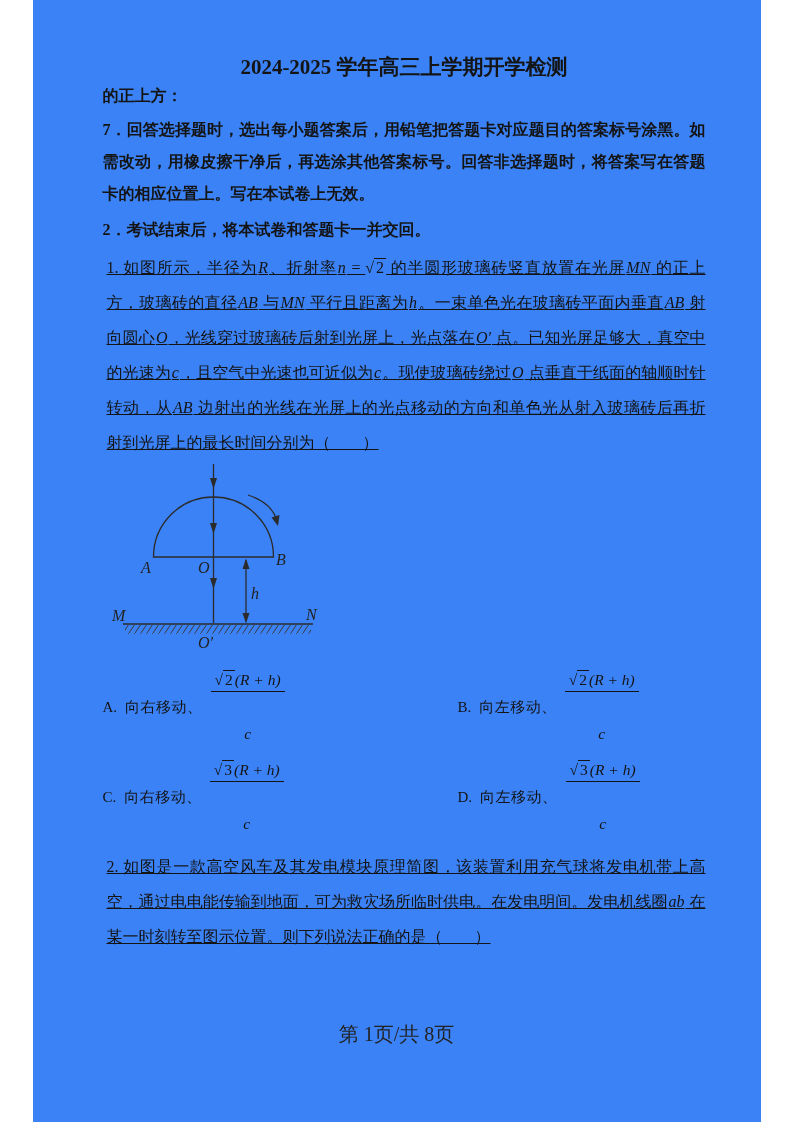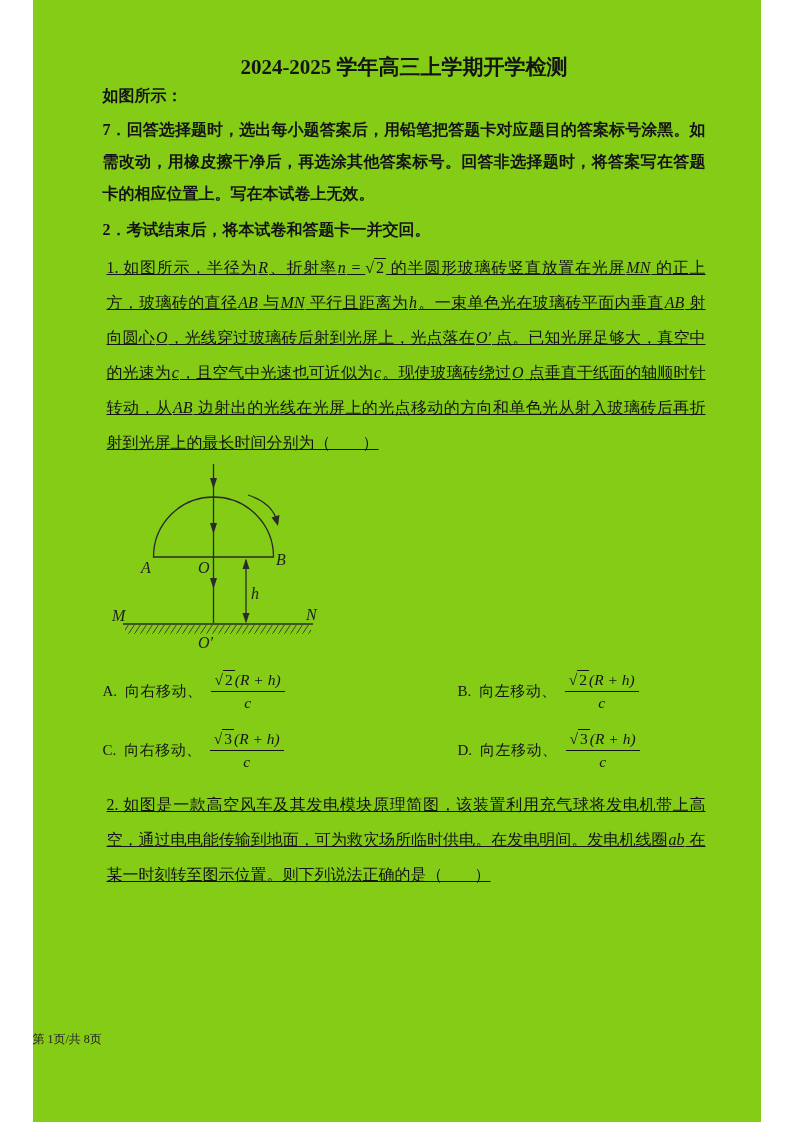--- a/index.html
+++ b/index.html
@@ -1,21 +1,21 @@
 <!DOCTYPE html>
 <html><head>
 <meta charset="utf-8">
 <style>
   html, body { margin: 0; padding: 0; background: #ffffff; }
   .page {
     position: relative;
     width: 728px;
     height: 1122px;
     margin: 0 auto;
-    background: #84cc16;
+    background: #3b82f6;
     box-sizing: border-box;
     padding: 52px 55px 0 70px;
     font-family: "Liberation Serif", "DejaVu Serif", serif;
     color: #141414;
     overflow: hidden;
   }
   .doc-title {
     margin: 0;
     text-align: center;
     font-size: 21px;
@@ -76,41 +76,42 @@
   .option .opt-label { margin-right: 8px; }
   .option .opt-text { letter-spacing: 0.5px; }
   .frac {
     display: inline-flex;
     flex-direction: column;
     align-items: center;
     margin-left: 8px;
     font-size: 15.5px;
     line-height: 1.3;
     vertical-align: middle;
+    gap: 31px;
   }
   .frac .num { border-bottom: 1.2px solid #141414; padding: 0 4px 1px 4px; white-space: nowrap; }
   .frac .num i { font-style: italic; }
   .frac .den { padding-top: 1px; font-style: italic; }
   .page-footer {
     position: absolute;
     left: 0; right: 0;
     bottom: 74px;
-    text-align: left;
-    font-size: 12px;
+    text-align: center;
+    font-size: 20px;
     color: #222;
   }
 </style>
 </head>
 <body>
 
 <div class="page">
 
   <h1 class="doc-title">2024-2025 学年高三上学期开学检测</h1>
 
-  <p class="notice-heading">如图所示：</p>
+  <p class="notice-heading">的正上方：</p>
   <p class="notice-item">7．回答选择题时，选出每小题答案后，用铅笔把答题卡对应题目的答案标号涂黑。如需改动，用橡皮擦干净后，再选涂其他答案标号。回答非选择题时，将答案写在答题卡的相应位置上。写在本试卷上无效。</p>
   <p class="notice-item">2．考试结束后，将本试卷和答题卡一并交回。</p>
 
 
   <p class="question-text"><span>1. 如图所示，半径为</span><i>R</i><span>、折射率</span><i>n</i><span> = </span><span class="sq"><span class="sq-sym">√</span><span class="sq-val">2</span></span><span> 的半圆形玻璃砖竖直放置在光屏</span><i>MN</i><span> 的正上方，玻璃砖的直径</span><i>AB</i><span> 与</span><i>MN</i><span> 平行且距离为</span><i>h</i><span>。一束单色光在玻璃砖平面内垂直</span><i>AB</i><span> 射向圆心</span><i>O</i><span>，光线穿过玻璃砖后射到光屏上，光点落在</span><i>O′</i><span> 点。已知光屏足够大，真空中的光速为</span><i>c</i><span>，且空气中光速也可近似为</span><i>c</i><span>。现使玻璃砖绕过</span><i>O</i><span> 点垂直于纸面的轴顺时针转动，从</span><i>AB</i><span> 边射出的光线在光屏上的光点移动的方向和单色光从射入玻璃砖后再折射到光屏上的最长时间分别为（　　）</span></p>
 
   <div class="figure-wrap">
     <svg width="250" height="198" viewBox="0 0 250 198">
       <defs>
         <pattern id="hatch" width="6" height="9" patternUnits="userSpaceOnUse">

